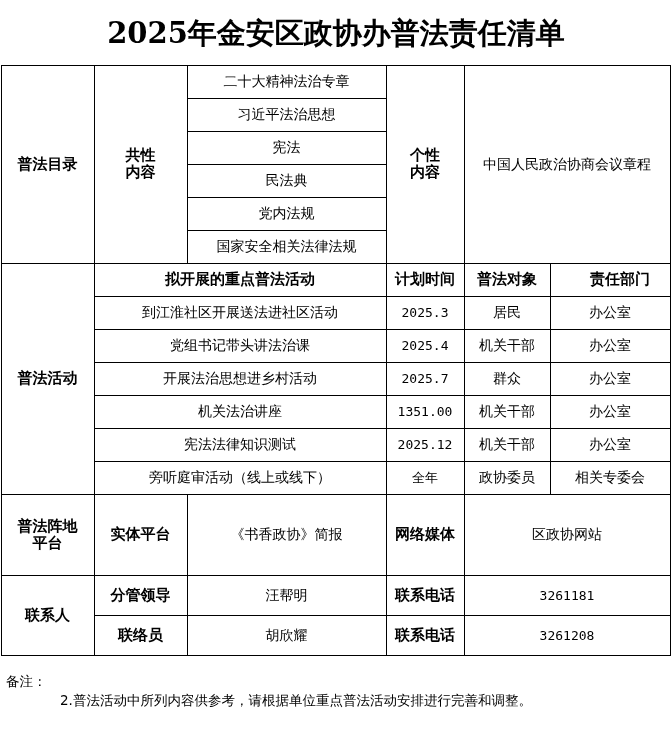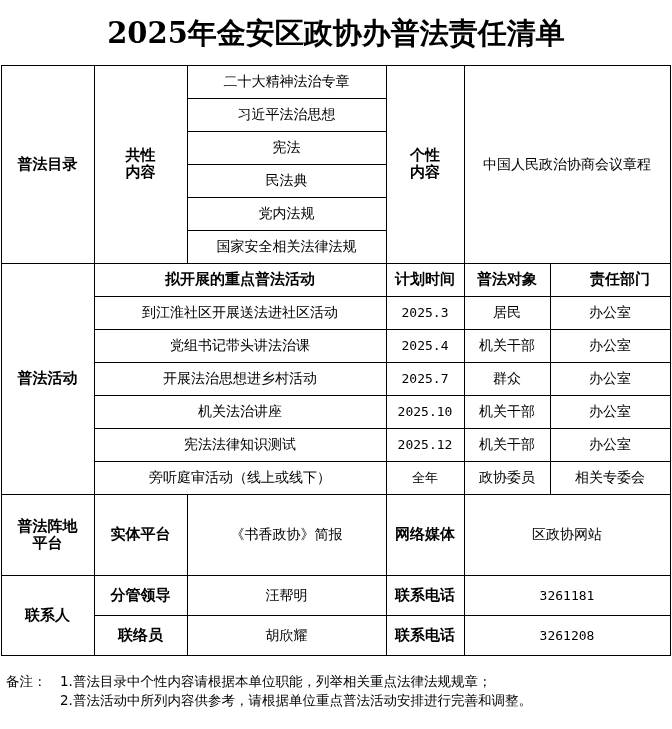--- a/index.html
+++ b/index.html
@@ -104,21 +104,21 @@
     <div class="cell" style="left: 464px; top: 362px; width: 86px; height: 33px;">
       <span style="white-space: pre-line;">群众</span>
     </div>
     <div class="cell" style="left: 550px; top: 362px; width: 120px; height: 33px;">
       <span style="white-space: pre-line;">办公室</span>
     </div>
     <div class="cell" style="left: 94px; top: 395px; width: 292px; height: 33px;">
       <span style="white-space: pre-line;">机关法治讲座</span>
     </div>
     <div class="cell num" style="left: 386px; top: 395px; width: 78px; height: 33px;">
-      <span style="white-space: pre-line;">2025.10</span>
+      <span style="white-space: pre-line;">1351.00</span>
     </div>
     <div class="cell" style="left: 464px; top: 395px; width: 86px; height: 33px;">
       <span style="white-space: pre-line;">机关干部</span>
     </div>
     <div class="cell" style="left: 550px; top: 395px; width: 120px; height: 33px;">
       <span style="white-space: pre-line;">办公室</span>
     </div>
     <div class="cell" style="left: 94px; top: 428px; width: 292px; height: 33px;">
       <span style="white-space: pre-line;">宪法法律知识测试</span>
     </div>
@@ -213,19 +213,18 @@
     <div class="line v" style="left: 464px; top: 263px; height: 232px;"></div>
     <div class="line v" style="left: 550px; top: 263px; height: 232px;"></div>
     <div class="line v" style="left: 187px; top: 494px; height: 162px;"></div>
     <div class="line v" style="left: 386px; top: 494px; height: 162px;"></div>
     <div class="line v" style="left: 464px; top: 494px; height: 162px;"></div>
   </div>
 
 <div class="notes">
   <div class="row">
     <span class="lbl">备注：</span>
-    <span>1.普法目录中个性内容请根据本单位职能，列举相关重点法律法规规章；</span>
   </div>
   <div class="row">
     <span class="lbl"></span>
     <span>2.普法活动中所列内容供参考，请根据单位重点普法活动安排进行完善和调整。</span>
   </div>
 </div>
 
 </body></html>

